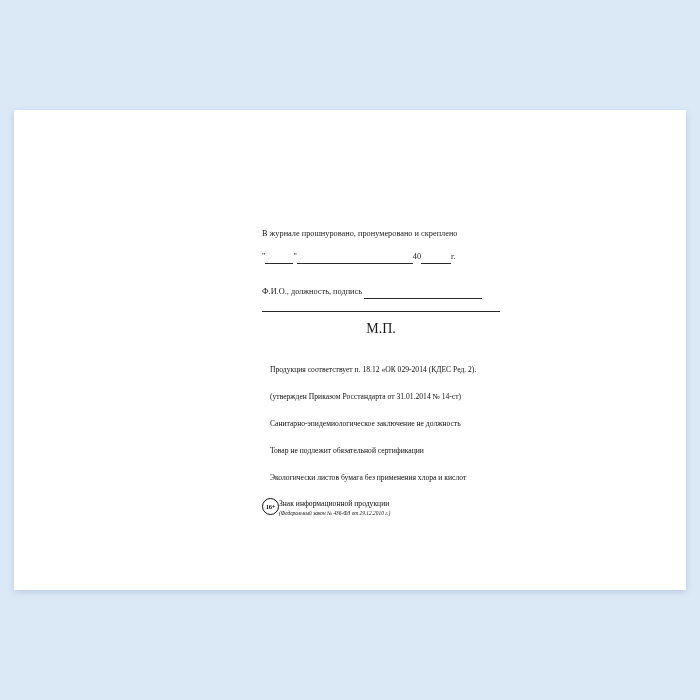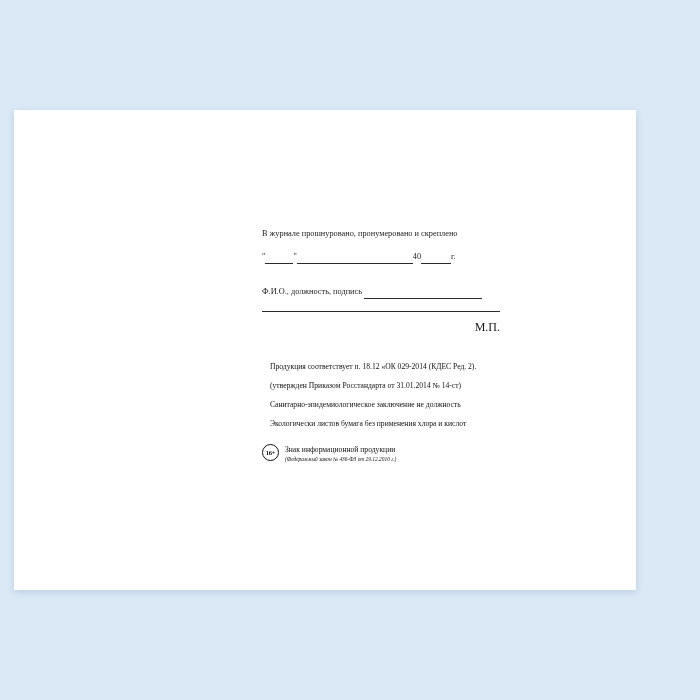--- a/index.html
+++ b/index.html
@@ -15,21 +15,21 @@
   }
   .stage {
     position: relative;
     width: 700px;
     height: 700px;
   }
   .page {
     position: absolute;
     left: 14px;
     top: 110px;
-    width: 622px;
+    width: 672px;
     height: 480px;
     background: #ffffff;
     box-shadow: 0 2px 7px rgba(40, 70, 110, 0.18);
   }
   .content {
     position: absolute;
     left: 248px;
     top: 118px;
     width: 300px;
   }
@@ -74,31 +74,31 @@
   }
   .full-rule {
     margin-top: 11px;
     width: 238px;
     border-bottom: 0.7px solid #2a2a2a;
     height: 1px;
   }
   .mp {
     margin-top: 6px;
     width: 238px;
-    text-align: right;
-    font-size: 12px;
+    text-align: center;
+    font-size: 14px;
   }
   .block-b {
     margin-top: 25px;
     font-size: 7.6px;
     color: #111;
     line-height: 1.45;
   }
   .block-b .p {
-    margin: 8px 0 0 0;
+    margin: 16px 0 0 0;
     padding-left: 8px;
   }
   .block-b .italic {
   }
   .spaced {
     margin-top: 13px;
   }
   .badge-row {
     margin-top: 14px;
     display: flex;
@@ -113,21 +113,20 @@
     align-items: center;
     justify-content: center;
     font-size: 6.6px;
     font-weight: bold;
     letter-spacing: -0.3px;
     color: #111;
     flex: 0 0 auto;
     margin-top: 1px;
   }
   .badge-text {
-    margin-left: 6px;
     padding-top: 1px;
   }
   .badge-title {
     font-size: 7.6px;
     color: #111;
     white-space: nowrap;
   }
   .badge-sub {
     font-size: 5.4px;
     font-style: italic;
@@ -158,20 +157,21 @@
         <div class="full-rule"></div>
 
         <div class="mp">М.П.</div>
       </div>
 
       <div class="block-b">
         <div class="p">Продукция соответствует п. 18.12 «ОК 029-2014 (КДЕС Ред. 2).</div>
         <div class="p italic">(утвержден Приказом Росстандарта от 31.01.2014 № 14-ст)</div>
 
         <div class="p spaced">Санитарно-эпидемиологическое заключение не должность</div>
+        <div class="p spaced">Товар не подлежит обязательной сертификации</div>
         <div class="p spaced">Экологически листов бумага без применения хлора и кислот</div>
 
         <div class="badge-row">
           <div class="age-badge">16+</div>
           <div class="badge-text">
             <div class="badge-title">Знак информационной продукции</div>
             <div class="badge-sub">(Федеральный закон № 436-ФЗ от 29.12.2010 г.)</div>
           </div>
         </div>
       </div>

